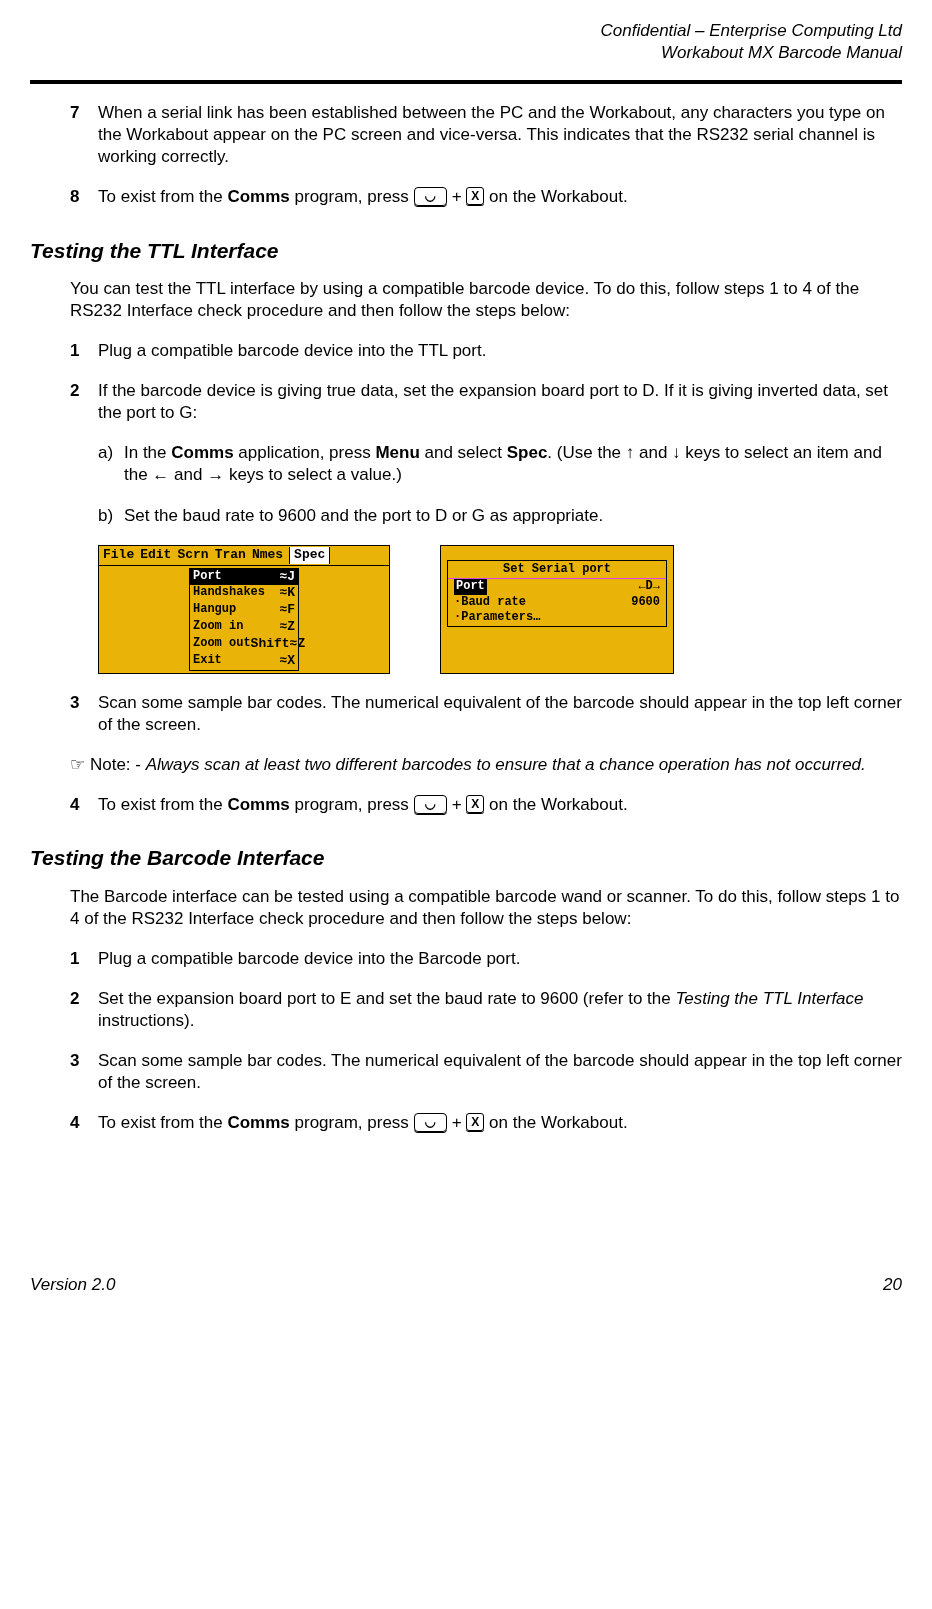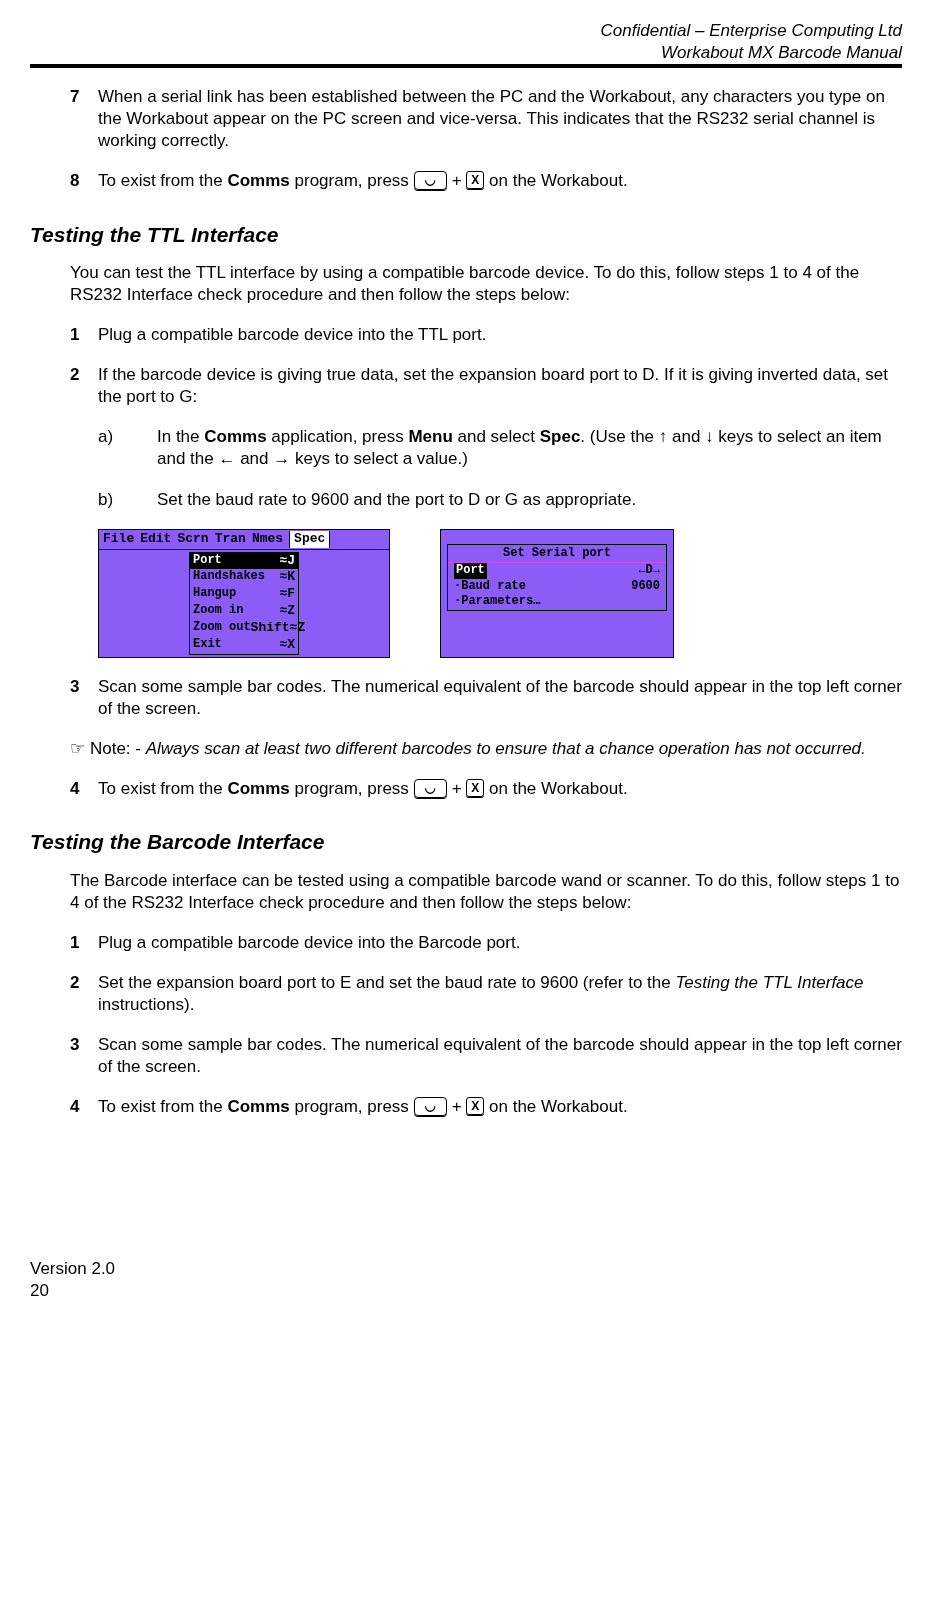--- a/index.html
+++ b/index.html
@@ -9,21 +9,21 @@
     margin: 0;
     padding: 20px 30px 30px 30px;
     color: #000;
     background: #fff;
     width: 872px;
   }
   .header-right {
     text-align: right;
     font-style: italic;
     font-size: 17px;
-    margin-bottom: 0;
+    margin-bottom: 16px;
   }
   .thick-rule {
     border: none;
     border-top: 4px solid #000;
     margin: 0 0 18px 0;
   }
   .indent-block {
     margin-left: 40px;
     margin-right: 0;
   }
@@ -41,21 +41,20 @@
   .sub-item {
     display: flex;
     margin-left: 28px;
     margin-bottom: 18px;
   }
   .sub-item .lbl {
     min-width: 26px;
   }
   .sub-item .body {
     flex: 1;
-    margin-left: 33px;
   }
   h2.section {
     font-style: italic;
     font-weight: bold;
     font-size: 21px;
     margin: 28px 0 14px 0;
   }
   .intro {
     margin-bottom: 18px;
   }
@@ -88,21 +87,21 @@
     vertical-align: 2px;
     box-shadow: 0 1px 0 #000;
   }
   .screenshots-row {
     display: flex;
     gap: 50px;
     margin: 10px 0 18px 28px;
   }
   .lcd {
     border: 1px solid #000;
-    background: #8b5cf6;
+    background: #eab308;
     font-family: "Courier New", monospace;
     font-size: 12px;
     font-weight: bold;
   }
   .lcd1 {
     width: 290px;
   }
   .lcd-menubar {
     border-bottom: 1px solid #000;
     padding: 1px 4px;
@@ -151,23 +150,23 @@
     white-space: pre;
   }
   .lcd2-body .hl .lab {
     background: #000;
     color: #fff;
     padding: 0 2px;
   }
   .footer {
     display: flex;
     justify-content: space-between;
+    font-style: italic;
     font-size: 17px;
     margin-top: 140px;
-    flex-direction: column;
   }
   .sc { font-size: 13px; }
 </style>
 </head>
 <body>
 
 <div class="header-right">
   <div>Confidential – Enterprise Computing Ltd</div>
   <div>Workabout MX Barcode Manual</div>
 </div>

